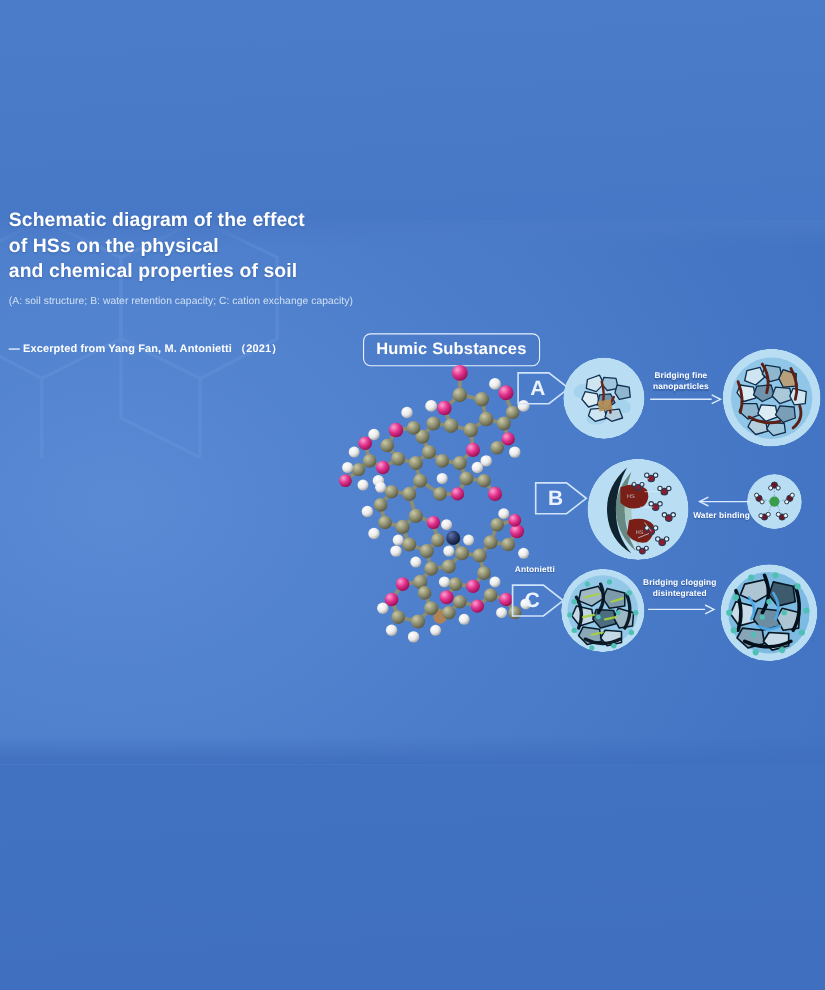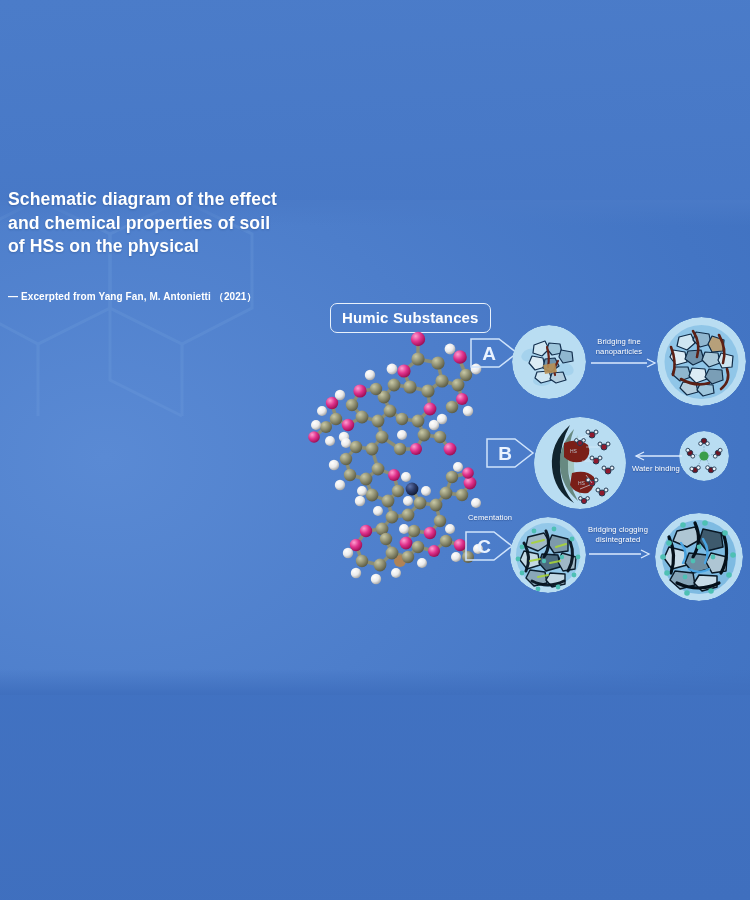--- a/index.html
+++ b/index.html
@@ -80,21 +80,21 @@
 
   #cA1{left:512px;top:325px;width:74px;height:74px;}
   #cA2{left:657px;top:317px;width:89px;height:89px;}
   #cB1{left:534px;top:417px;width:92px;height:92px;}
   #cB2{left:679px;top:431px;width:50px;height:50px;}
   #cC1{left:510px;top:517px;width:76px;height:76px;}
   #cC2{left:655px;top:513px;width:88px;height:88px;}
 
   
   .alabel{
-    position:absolute;color:#ffffff;font-size:7.6px;font-weight:normal;
+    position:absolute;color:#ffffff;font-size:7.6px;font-weight:bold;
     line-height:9.6px;text-align:center;letter-spacing:.1px;white-space:nowrap;
     text-shadow:0 1px 1px rgba(20,52,108,.45);
   }
   #lblA{left:583px;top:337px;width:72px;}
   #lblB{left:626px;top:432px;width:60px;margin-top:32px;}
   #lblC{left:468px;top:513px;width:56px;text-align:left;}
   #lblC2{left:580px;top:525px;width:76px;}
 
   
   .conn{position:absolute;}
@@ -115,23 +115,24 @@
       <path d="M10 104 L-52 140"></path>
     </svg>
 
     <div class="edgeFadeTop"></div>
     <div class="edgeFadeBot"></div>
   </div>
 
   <div id="textblock">
     <h1 class="h-title">
       <span class="ln">Schematic diagram of the effect</span>
+      <span class="ln">of HSs on the physical</span>
       <span class="ln">and chemical properties of soil</span>
-      <span class="ln">of HSs on the physical</span>
     </h1>
+    <p class="h-sub">(A: soil structure; B: water retention capacity; C: cation exchange capacity)</p>
     <p class="h-cite">— Excerpted from Yang Fan, M. Antonietti （2021）</p>
   </div>
 
   <div id="hs-pill">Humic Substances</div>
 
   <svg id="molecule" viewBox="0 0 200 285">
     <defs>
       <radialGradient id="gC" cx="34%" cy="30%" r="72%">
         <stop offset="0%" stop-color="#c9c9a6"></stop>
           <stop offset="55%" stop-color="#8f8f72"></stop>
@@ -556,21 +557,21 @@
         <circle cx="12" cy="60" r="2.8"></circle>
           <circle cx="8" cy="44" r="2.8"></circle>
         <circle cx="38" cy="48" r="2.4"></circle>
           <circle cx="58" cy="44" r="2.4"></circle>
         <circle cx="44" cy="34" r="2.4"></circle>
           <circle cx="30" cy="64" r="2.4"></circle>
       </g>
     </svg>
   </div>
 
-  <div class="alabel" id="lblC">Cementation</div>
+  <div class="alabel" id="lblC">Antonietti</div>
 
   <div class="alabel" id="lblC2">
     <span>Bridging clogging</span><br>
     <span>disintegrated</span>
   </div>
 
   <svg class="conn" style="left:589px;top:547px;width:62px;height:14px;" viewBox="0 0 62 14">
     <path d="M0 7 L52 7" stroke="#dbeafe" stroke-width="1.3"></path>
     <path d="M52 3 L60 7 L52 11" fill="none" stroke="#dbeafe" stroke-width="1.3"></path>
   </svg>

